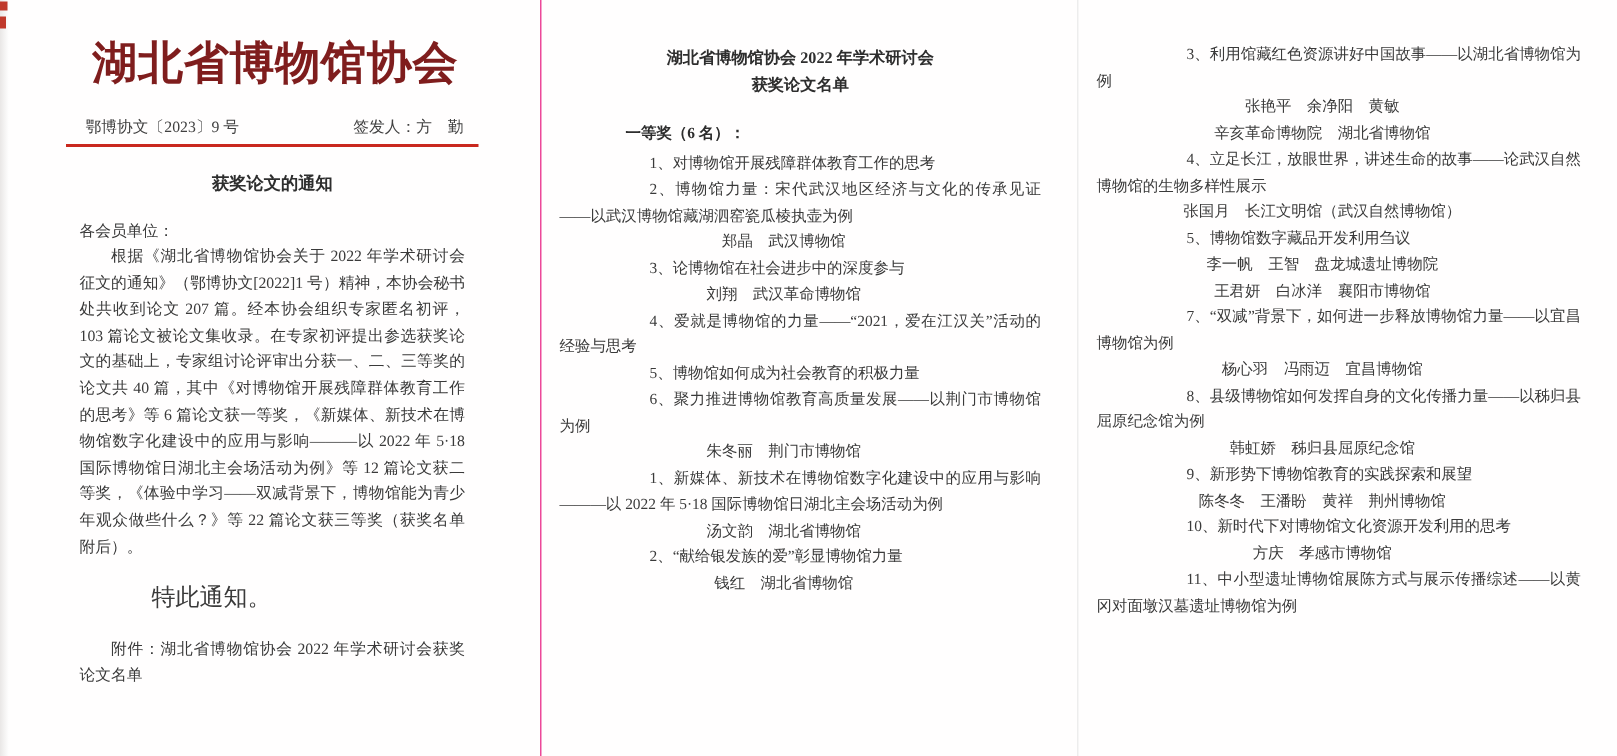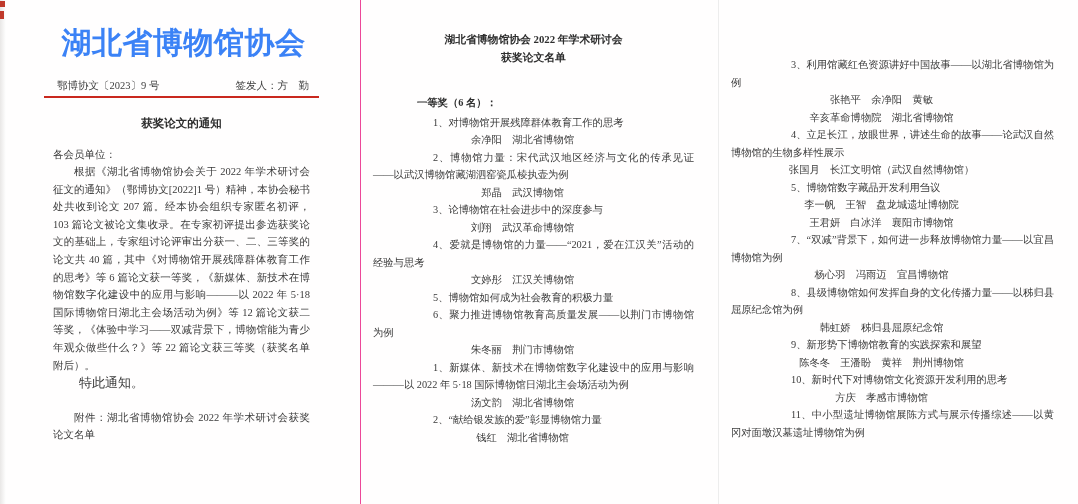--- a/index.html
+++ b/index.html
@@ -27,21 +27,21 @@
     background: linear-gradient(90deg, #e9e7e6, #ffffff);
   }
   .edge-mark-a { position: absolute; left: 0; top: 1px; width: 5px; height: 6px; background: #c0392b; }
   .edge-mark-b { position: absolute; left: 0; top: 11px; width: 4px; height: 8px; background: #c0392b; }
 
   
   .p1-letterhead {
     text-align: center;
     font-size: 30px;
     font-weight: bold;
-    color: #3b82f6;
+    color: #7f1d1d;
     line-height: 46px;
     letter-spacing: 0.5px;
     margin: 0 -14px 0 -10px;
   }
   .p1-rulearea { margin: 12px -9px 0 -9px; }
   .p1-docline {
     display: flex; justify-content: space-between;
     font-size: 10.5px; line-height: 15px;
     padding: 0 10px 0 13px;
     color: #414141;
@@ -53,35 +53,35 @@
     font-size: 11.5px;
     font-weight: bold;
     line-height: 21.5px;
     color: #2e2e2e;
   }
   .p1-salutation { margin-top: 11px; font-size: 10.5px; line-height: 17.5px; }
   .p1-body {
     margin: 0; font-size: 10.5px; line-height: 17.6px;
     text-align: justify; text-indent: 2em;
   }
-  .p1-closing { margin: 0; font-size: 13px; line-height: 17.6px; text-indent: 2em; }
+  .p1-closing { margin: 16px; font-size: 16px; line-height: 17.6px; text-indent: 2em; }
   .p1-attachment {
     margin: 17px 0 0 0; font-size: 10.5px; line-height: 17.6px;
     text-align: justify; text-indent: 2em;
   }
 
   
   .p2-title {
     text-align: center;
     font-size: 10.8px; font-weight: bold;
     line-height: 18px;
     color: #2e2e2e;
     margin-bottom: 15px;
   }
-  .list-block { font-size: 10.3px; line-height: 17.5px; margin-top: 28px; }
+  .list-block { font-size: 10.3px; line-height: 17.5px; }
   .prize-heading {
     font-weight: bold;
     color: #2e2e2e;
     text-indent: 44px;
     margin: 2px 0;
   }
   .entry-title { text-indent: 60px; text-align: justify; }
   .entry-author { text-align: center; padding-right: 22px; }
 </style>
 </head>
@@ -118,27 +118,25 @@
   </div>
 
   <div class="page page-2">
     <div class="p2-title">
       <div>湖北省博物馆协会 2022 年学术研讨会</div>
       <div>获奖论文名单</div>
     </div>
     <div class="list-block" id="p2-sections">
         <div class="prize-heading">一等奖（6 名）：</div>
         <div class="entry-title">1、对博物馆开展残障群体教育工作的思考</div>
-        <div class="entry-author">余净阳　湖北省博物馆</div>
         <div class="entry-title">2、博物馆力量：宋代武汉地区经济与文化的传承见证——以武汉博物馆藏湖泗窑瓷瓜棱执壶为例</div>
         <div class="entry-author">郑晶　武汉博物馆</div>
         <div class="entry-title">3、论博物馆在社会进步中的深度参与</div>
         <div class="entry-author">刘翔　武汉革命博物馆</div>
         <div class="entry-title">4、爱就是博物馆的力量——“2021，爱在江汉关”活动的经验与思考</div>
-        <div class="entry-author">文婷彤　江汉关博物馆</div>
         <div class="entry-title">5、博物馆如何成为社会教育的积极力量</div>
         <div class="entry-title">6、聚力推进博物馆教育高质量发展——以荆门市博物馆为例</div>
         <div class="entry-author">朱冬丽　荆门市博物馆</div>
         <div class="entry-title">1、新媒体、新技术在博物馆数字化建设中的应用与影响———以 2022 年 5·18 国际博物馆日湖北主会场活动为例</div>
         <div class="entry-author">汤文韵　湖北省博物馆</div>
         <div class="entry-title">2、“献给银发族的爱”彰显博物馆力量</div>
         <div class="entry-author">钱红　湖北省博物馆</div>
       </div>
   </div>
 

